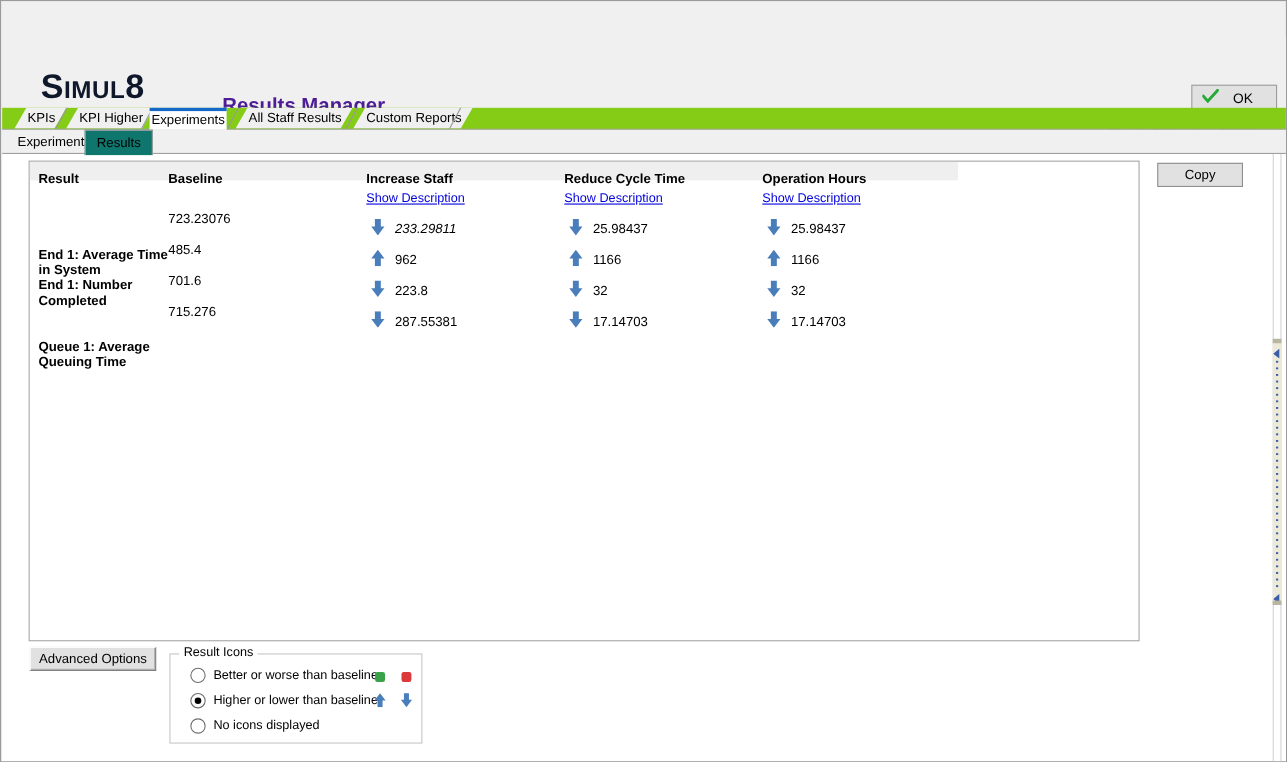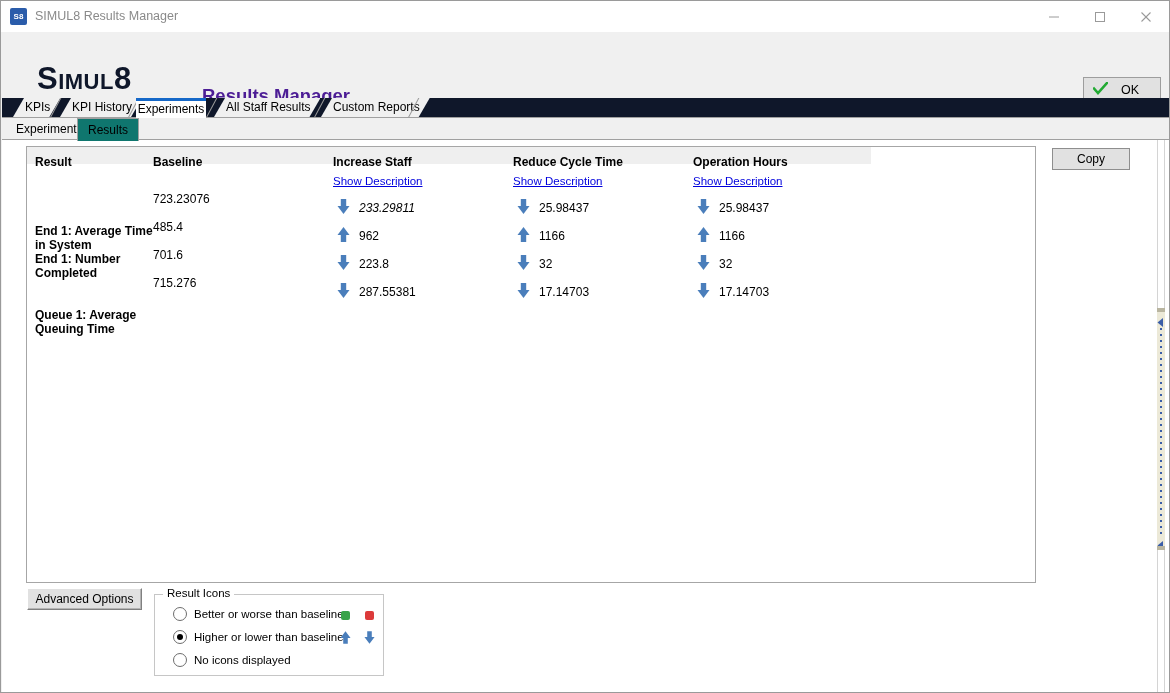--- a/index.html
+++ b/index.html
@@ -97,21 +97,21 @@
     background: #fff;
     box-sizing: border-box;
     position: relative;
   }
   .eb-check svg { position: absolute; left: 1px; top: 1px; }
 
   
   .tabstrip {
     position: absolute; left: 1px; top: 97px;
     width: 1168px; height: 20px;
-    background: #0f172a;
+    background: #84cc16;
   }
   .tabstrip::after {
     content: ""; position: absolute;
     left: 0; bottom: 0; width: 100%; height: 1px;
     background: #a0a0a0;
   }
   .mtab {
     position: absolute; top: 0; height: 19px;
     background: #f0f0f0;
     font-size: 12px; color: #000;
@@ -316,42 +316,20 @@
     width: 9px; height: 9px;
     border-radius: 2px;
   }
   .ic-arrow { position: absolute; }
 </style>
 </head>
 <body>
 
 <div id="app">
 
-  <div class="titlebar">
-    <div class="tb-icon">S8</div>
-    <div class="tb-title">SIMUL8 Results Manager</div>
-    <div class="tb-btns">
-      <div class="tb-btn">
-        <svg width="12" height="12" viewBox="0 0 12 12">
-          <line x1="1" y1="6" x2="11" y2="6" stroke="#9a9a9a" stroke-width="1"></line>
-        </svg>
-      </div>
-      <div class="tb-btn">
-        <svg width="12" height="12" viewBox="0 0 12 12">
-          <rect x="1.5" y="1.5" width="9" height="9" fill="none" stroke="#9a9a9a" stroke-width="1"></rect>
-        </svg>
-      </div>
-      <div class="tb-btn">
-        <svg width="12" height="12" viewBox="0 0 12 12">
-          <line x1="1.5" y1="1.5" x2="10.5" y2="10.5" stroke="#9a9a9a" stroke-width="1.1"></line>
-          <line x1="10.5" y1="1.5" x2="1.5" y2="10.5" stroke="#9a9a9a" stroke-width="1.1"></line>
-        </svg>
-      </div>
-    </div>
-  </div>
 
   <div class="headerband">
     <div class="logo">Simul8</div>
     <div class="apptitle">Results Manager</div>
 
     <div class="okbtn">
       <span class="chk">
         <svg width="15" height="13" viewBox="0 0 15 13">
           <path d="M1 6.5 L5 11 L14 1" fill="none" stroke="#22aa33" stroke-width="2.6" stroke-linecap="square"></path>
         </svg>
@@ -370,21 +348,21 @@
   </div>
 
   <div class="tabstrip">
     <div class="mtab" style="left:11px;">
       <span>KPIs</span>
     </div>
     <div class="mtab-sep" style="left:47px;">
         <i></i>
       </div>
     <div class="mtab" style="left:58px;">
-      <span>KPI History</span>
+      <span>KPI Higher</span>
     </div>
     <div class="mtab-sep" style="left:125px;">
         <i></i>
       </div>
     <div class="mtab active" style="left:134px; width:70px; text-align:center; padding:0;">
       <span>Experiments</span>
     </div>
     <div class="mtab-sep" style="left:203px;">
         <i></i>
       </div>

